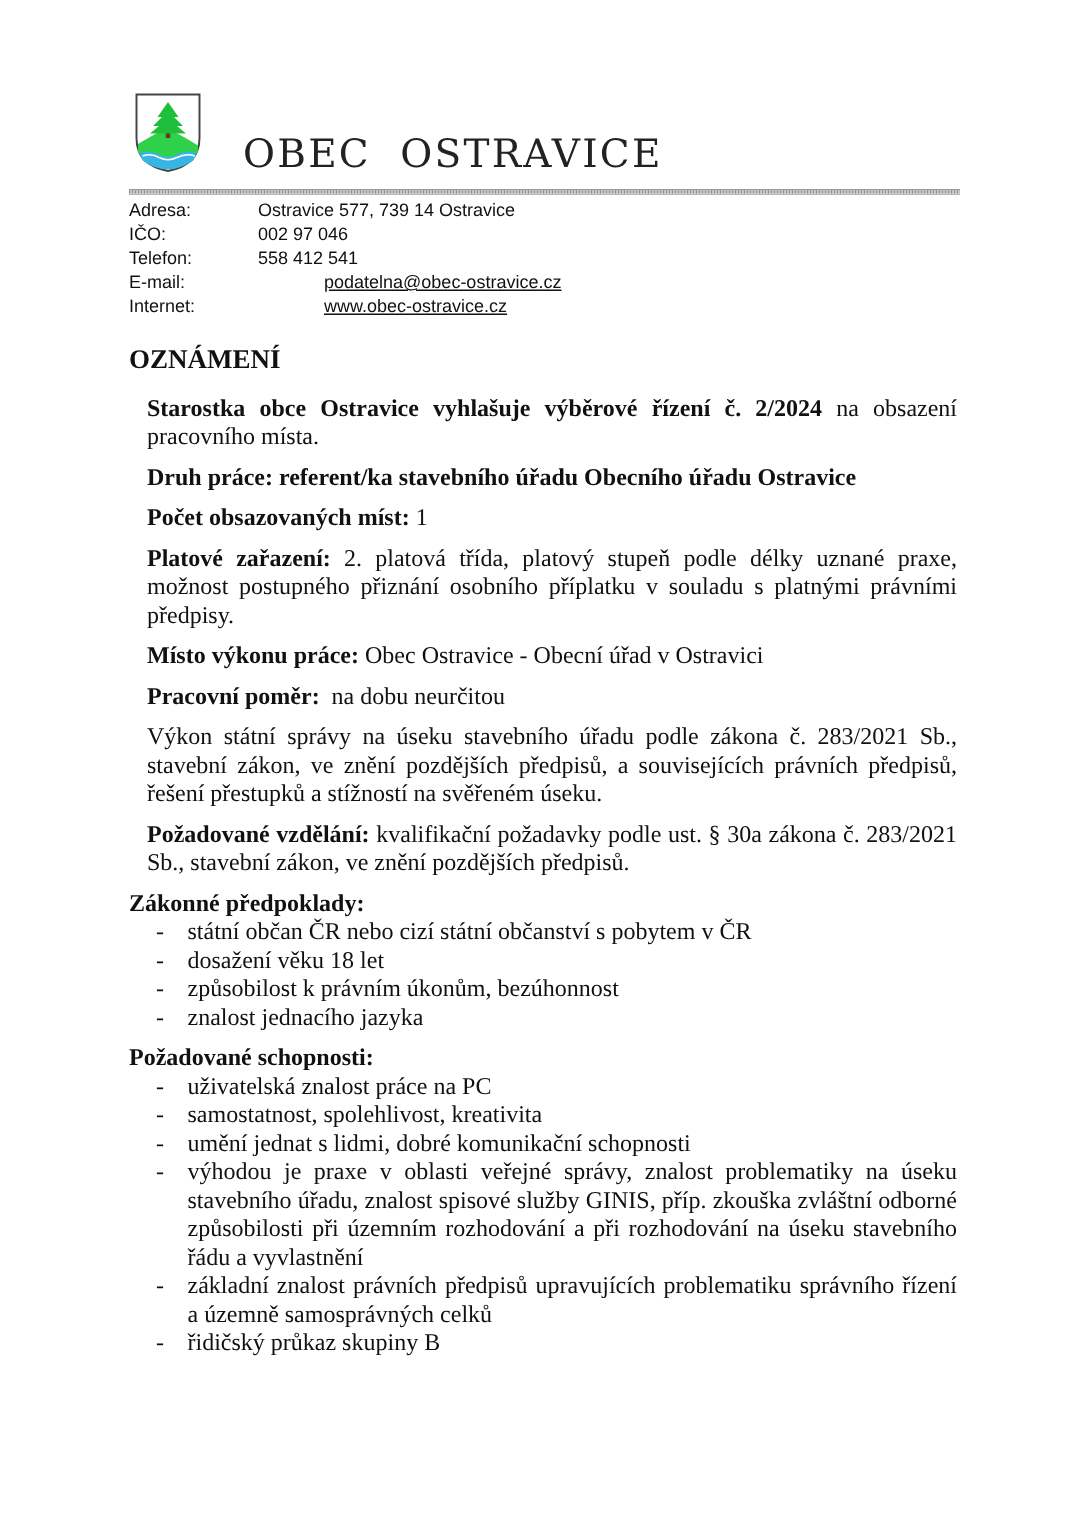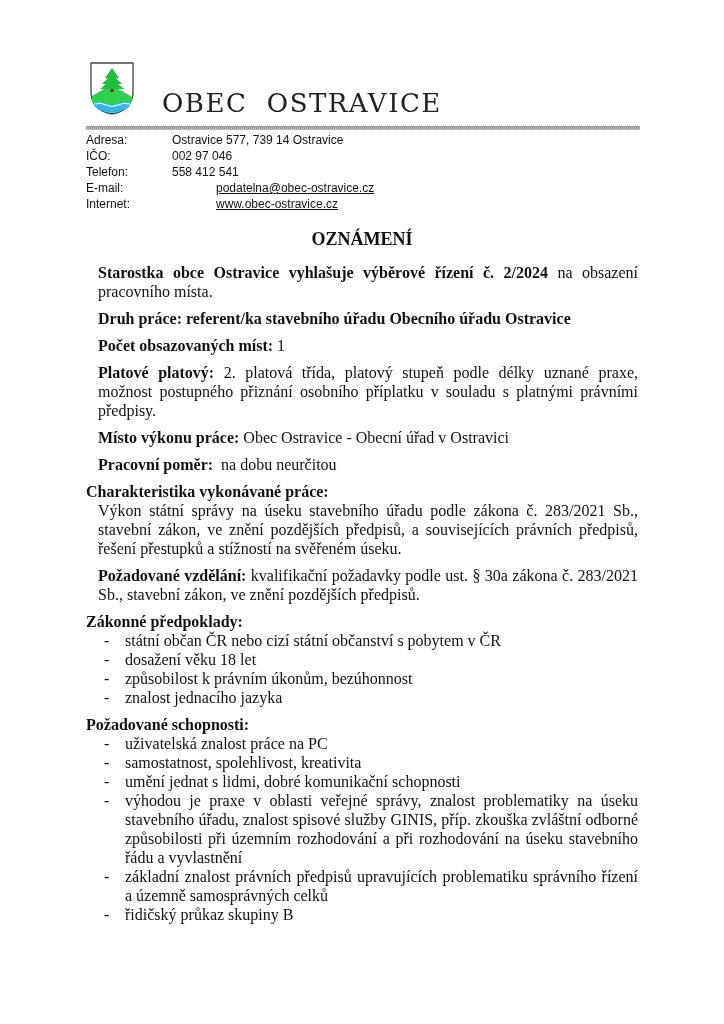--- a/index.html
+++ b/index.html
@@ -8,21 +8,21 @@
     .logo { position: absolute; left: 88px; top: 60px; width: 48px; height: 56px; }
     .org-name { position: absolute; left: 162px; top: 88px; font-family: "DejaVu Serif", serif; font-size: 26px; letter-spacing: 1.5px; color: #222; white-space: pre; }
     .rule { position: absolute; left: 86px; top: 126px; width: 554px; height: 4px;
       background: repeating-linear-gradient(90deg, #8a8a8a 0 1px, #c8c8c8 1px 2px);
       border-top: 1px solid #9a9a9a; border-bottom: 1px solid #b8b8b8; box-sizing: border-box; }
     .contacts { position: absolute; left: 86px; top: 132px; font-family: "Liberation Sans", sans-serif; font-size: 12px; line-height: 16px; }
     .contact-row { display: flex; }
     .contact-label { width: 86px; }
     .contact-value a, .link { color: #111; text-decoration: underline; padding-left: 44px; }
     .doc { position: absolute; left: 86px; top: 226px; width: 552px; font-family: "Liberation Serif", serif; font-size: 16px; line-height: 19px; }
-    .title { text-align: center; font-weight: bold; font-size: 18px; margin: 4px 0 14px 0; }
+    .title { text-align: left; font-weight: bold; font-size: 18px; margin: 4px 0 14px 0; }
     .p { text-align: justify; margin: 0 0 8px 12px; }
     .p b { font-weight: bold; }
     .section-head { font-weight: bold; margin: 0; }
     ul.dash { list-style: none; margin: 0 0 8px 0; padding: 0 0 0 16px; }
     ul.dash li { position: relative; padding-left: 23px; text-align: justify; }
     ul.dash li::before { content: "-"; position: absolute; left: 2px; top: 0; }
   </style>
 </head>
 <body>
 
@@ -66,28 +66,27 @@
 
   <div class="doc">
     <div class="title">OZNÁMENÍ</div>
 
     <p class="p"><b>Starostka obce Ostravice vyhlašuje výběrové řízení č. 2/2024</b><span> na obsazení pracovního místa.</span></p>
 
     <p class="p"><b>Druh práce: referent/ka stavebního úřadu Obecního úřadu Ostravice</b></p>
 
     <p class="p"><b>Počet obsazovaných míst:</b><span> 1</span></p>
 
-    <p class="p"><b>Platové platový:</b><span> 2. platová třída, platový stupeň podle délky uznané praxe, možnost postupného přiznání osobního příplatku v souladu s platnými právními předpisy.</span></p>
+    <p class="p"><b>Platové zařazení:</b><span> 2. platová třída, platový stupeň podle délky uznané praxe, možnost postupného přiznání osobního příplatku v souladu s platnými právními předpisy.</span></p>
 
     <p class="p"><b>Místo výkonu práce:</b><span> Obec Ostravice - Obecní úřad v Ostravici</span></p>
 
     <p class="p"><b>Pracovní poměr:</b><span style="white-space:pre">  na dobu neurčitou</span></p>
 
 
-    <p class="section-head">Charakteristika vykonávané práce:</p>
     <p class="p">Výkon státní správy na úseku stavebního úřadu podle zákona č. 283/2021 Sb., stavební zákon, ve znění pozdějších předpisů, a souvisejících právních předpisů, řešení přestupků a stížností na svěřeném úseku.</p>
 
     <p class="p"><b>Požadované vzdělání:</b><span> kvalifikační požadavky podle ust. § 30a zákona č. 283/2021 Sb., stavební zákon, ve znění pozdějších předpisů.</span></p>
 
     <p class="section-head">Zákonné předpoklady:</p>
     <ul class="dash">
       <li>státní občan ČR nebo cizí státní občanství s pobytem v ČR</li>
       <li>dosažení věku 18 let</li>
       <li>způsobilost k právním úkonům, bezúhonnost</li>
       <li>znalost jednacího jazyka</li>

